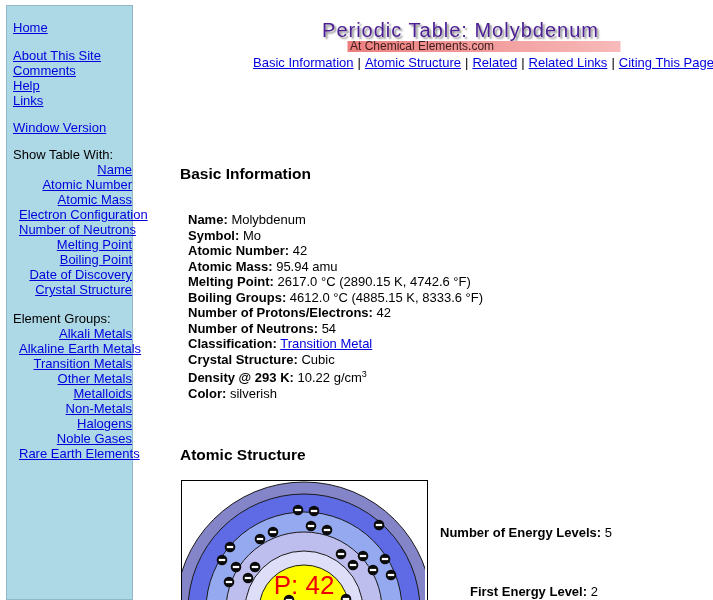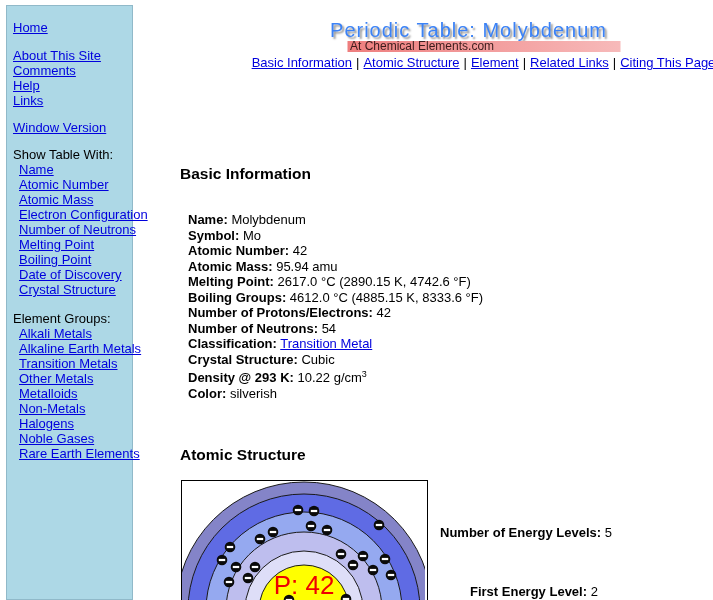--- a/index.html
+++ b/index.html
@@ -4,28 +4,28 @@
 <style>
   html,body{margin:0;padding:0;}
   .page{position:relative;width:713px;height:600px;overflow:hidden;background:#ffffff;
         font-family:"Liberation Sans",sans-serif;color:#000;}
   a{color:#0000dd;text-decoration:underline;cursor:pointer;}
 
   
   .sidebar{position:absolute;left:6px;top:5px;width:127px;height:595px;background:#ADD8E6;
            border:1px solid #90b9c9;box-sizing:border-box;padding:14px 0 0 6px;font-size:13px;}
   .side-line{height:15px;line-height:15px;white-space:nowrap;}
-  .indent{padding-left:6px;}
+  .indent{padding-left:6px;text-align:right;}
   .sp13{height:13px}.sp12{height:12px}.sp14{height:14px}
 
   
   .header{position:absolute;left:170px;top:0;width:627px;height:85px;}
   .site-title{position:absolute;top:19px;left:calc(50% - 23px);transform:translateX(-50%);
-              font-size:20px;letter-spacing:1px;color:#3b82f6;text-shadow:2px 2px 2px #8f8f8f;
-              white-space:nowrap;margin-left:8px;}
+              font-size:20px;letter-spacing:1px;color:#4c1d95;text-shadow:2px 2px 2px #8f8f8f;
+              white-space:nowrap;}
   .banner{position:absolute;top:41px;left:50%;transform:translateX(-50%);width:273px;height:11px;
           background:linear-gradient(to right,#ee7e7e,#f7baba);font-size:12px;line-height:11px;
           color:#3c1c1c;text-align:left;padding-left:3px;box-sizing:border-box;white-space:nowrap;}
   .top-nav{position:absolute;top:55px;left:0;width:100%;text-align:center;font-size:13px;white-space:nowrap;}
   .top-nav .sep{margin:0 4px;color:#000;}
 
   
   .h-section{position:absolute;left:180px;font-size:15.5px;font-weight:bold;white-space:nowrap;}
   .info-block{position:absolute;left:180px;top:212px;font-size:13px;line-height:15.5px;margin-left:8px;}
   .info-row{white-space:nowrap;}
@@ -73,21 +73,21 @@
     <div class="side-line indent"><a>Non-Metals</a></div>
     <div class="side-line indent"><a>Halogens</a></div>
     <div class="side-line indent"><a>Noble Gases</a></div>
     <div class="side-line indent"><a>Rare Earth Elements</a></div>
   </div>
 
   <div class="header">
     <div class="site-title">Periodic Table: Molybdenum</div>
     <div class="banner">At Chemical Elements.com</div>
     <div class="top-nav">
-      <a>Basic Information</a><span class="sep">|</span><a>Atomic Structure</a><span class="sep">|</span><a>Element</a><span class="sep">|</span><a>Related Links</a><span class="sep">|</span><a>Citing This Page</a>
+      <a>Basic Information</a><span class="sep">|</span><a>Atomic Structure</a><span class="sep">|</span><a>Related</a><span class="sep">|</span><a>Related Links</a><span class="sep">|</span><a>Citing This Page</a>
     </div>
   </div>
 
   <div class="h-section" style="top:165px">Basic Information</div>
 
   <div class="info-block">
     <div class="info-row"><span class="lbl">Name:</span> <span>Molybdenum</span></div>
     <div class="info-row"><span class="lbl">Symbol:</span> <span>Mo</span></div>
     <div class="info-row"><span class="lbl">Atomic Number:</span> <span>42</span></div>
     <div class="info-row"><span class="lbl">Atomic Mass:</span> <span>95.94 amu</span></div>

